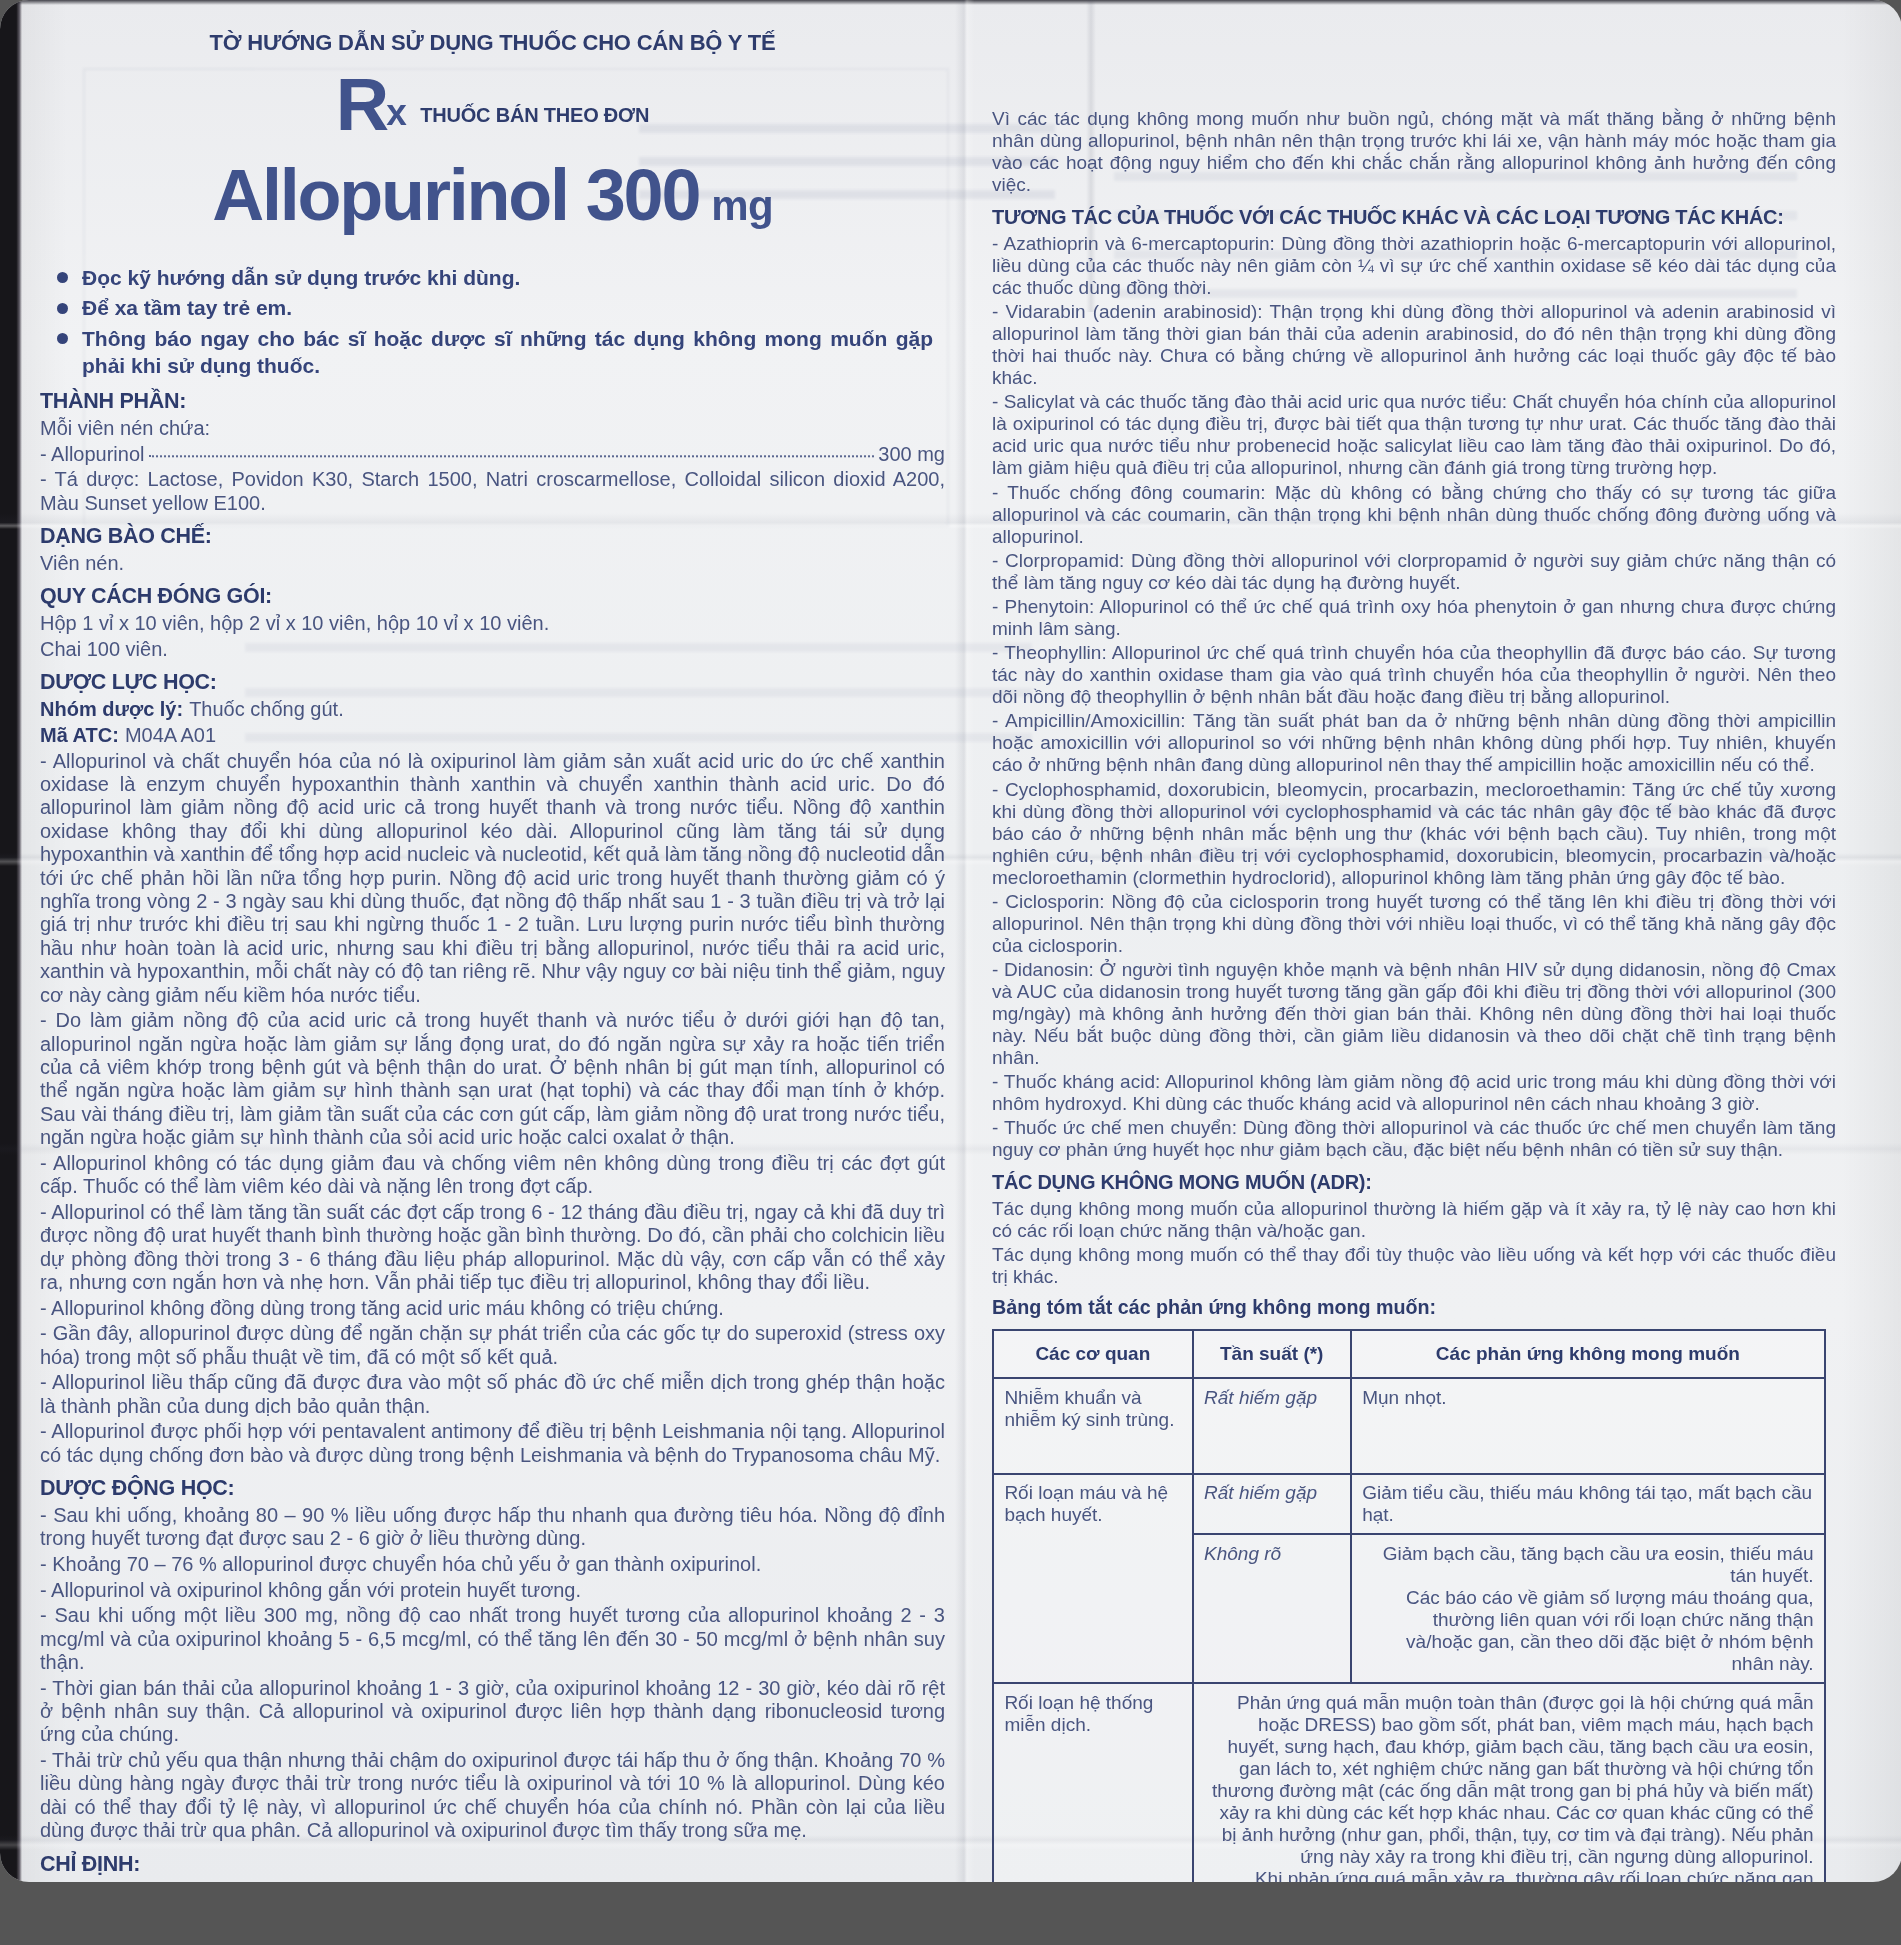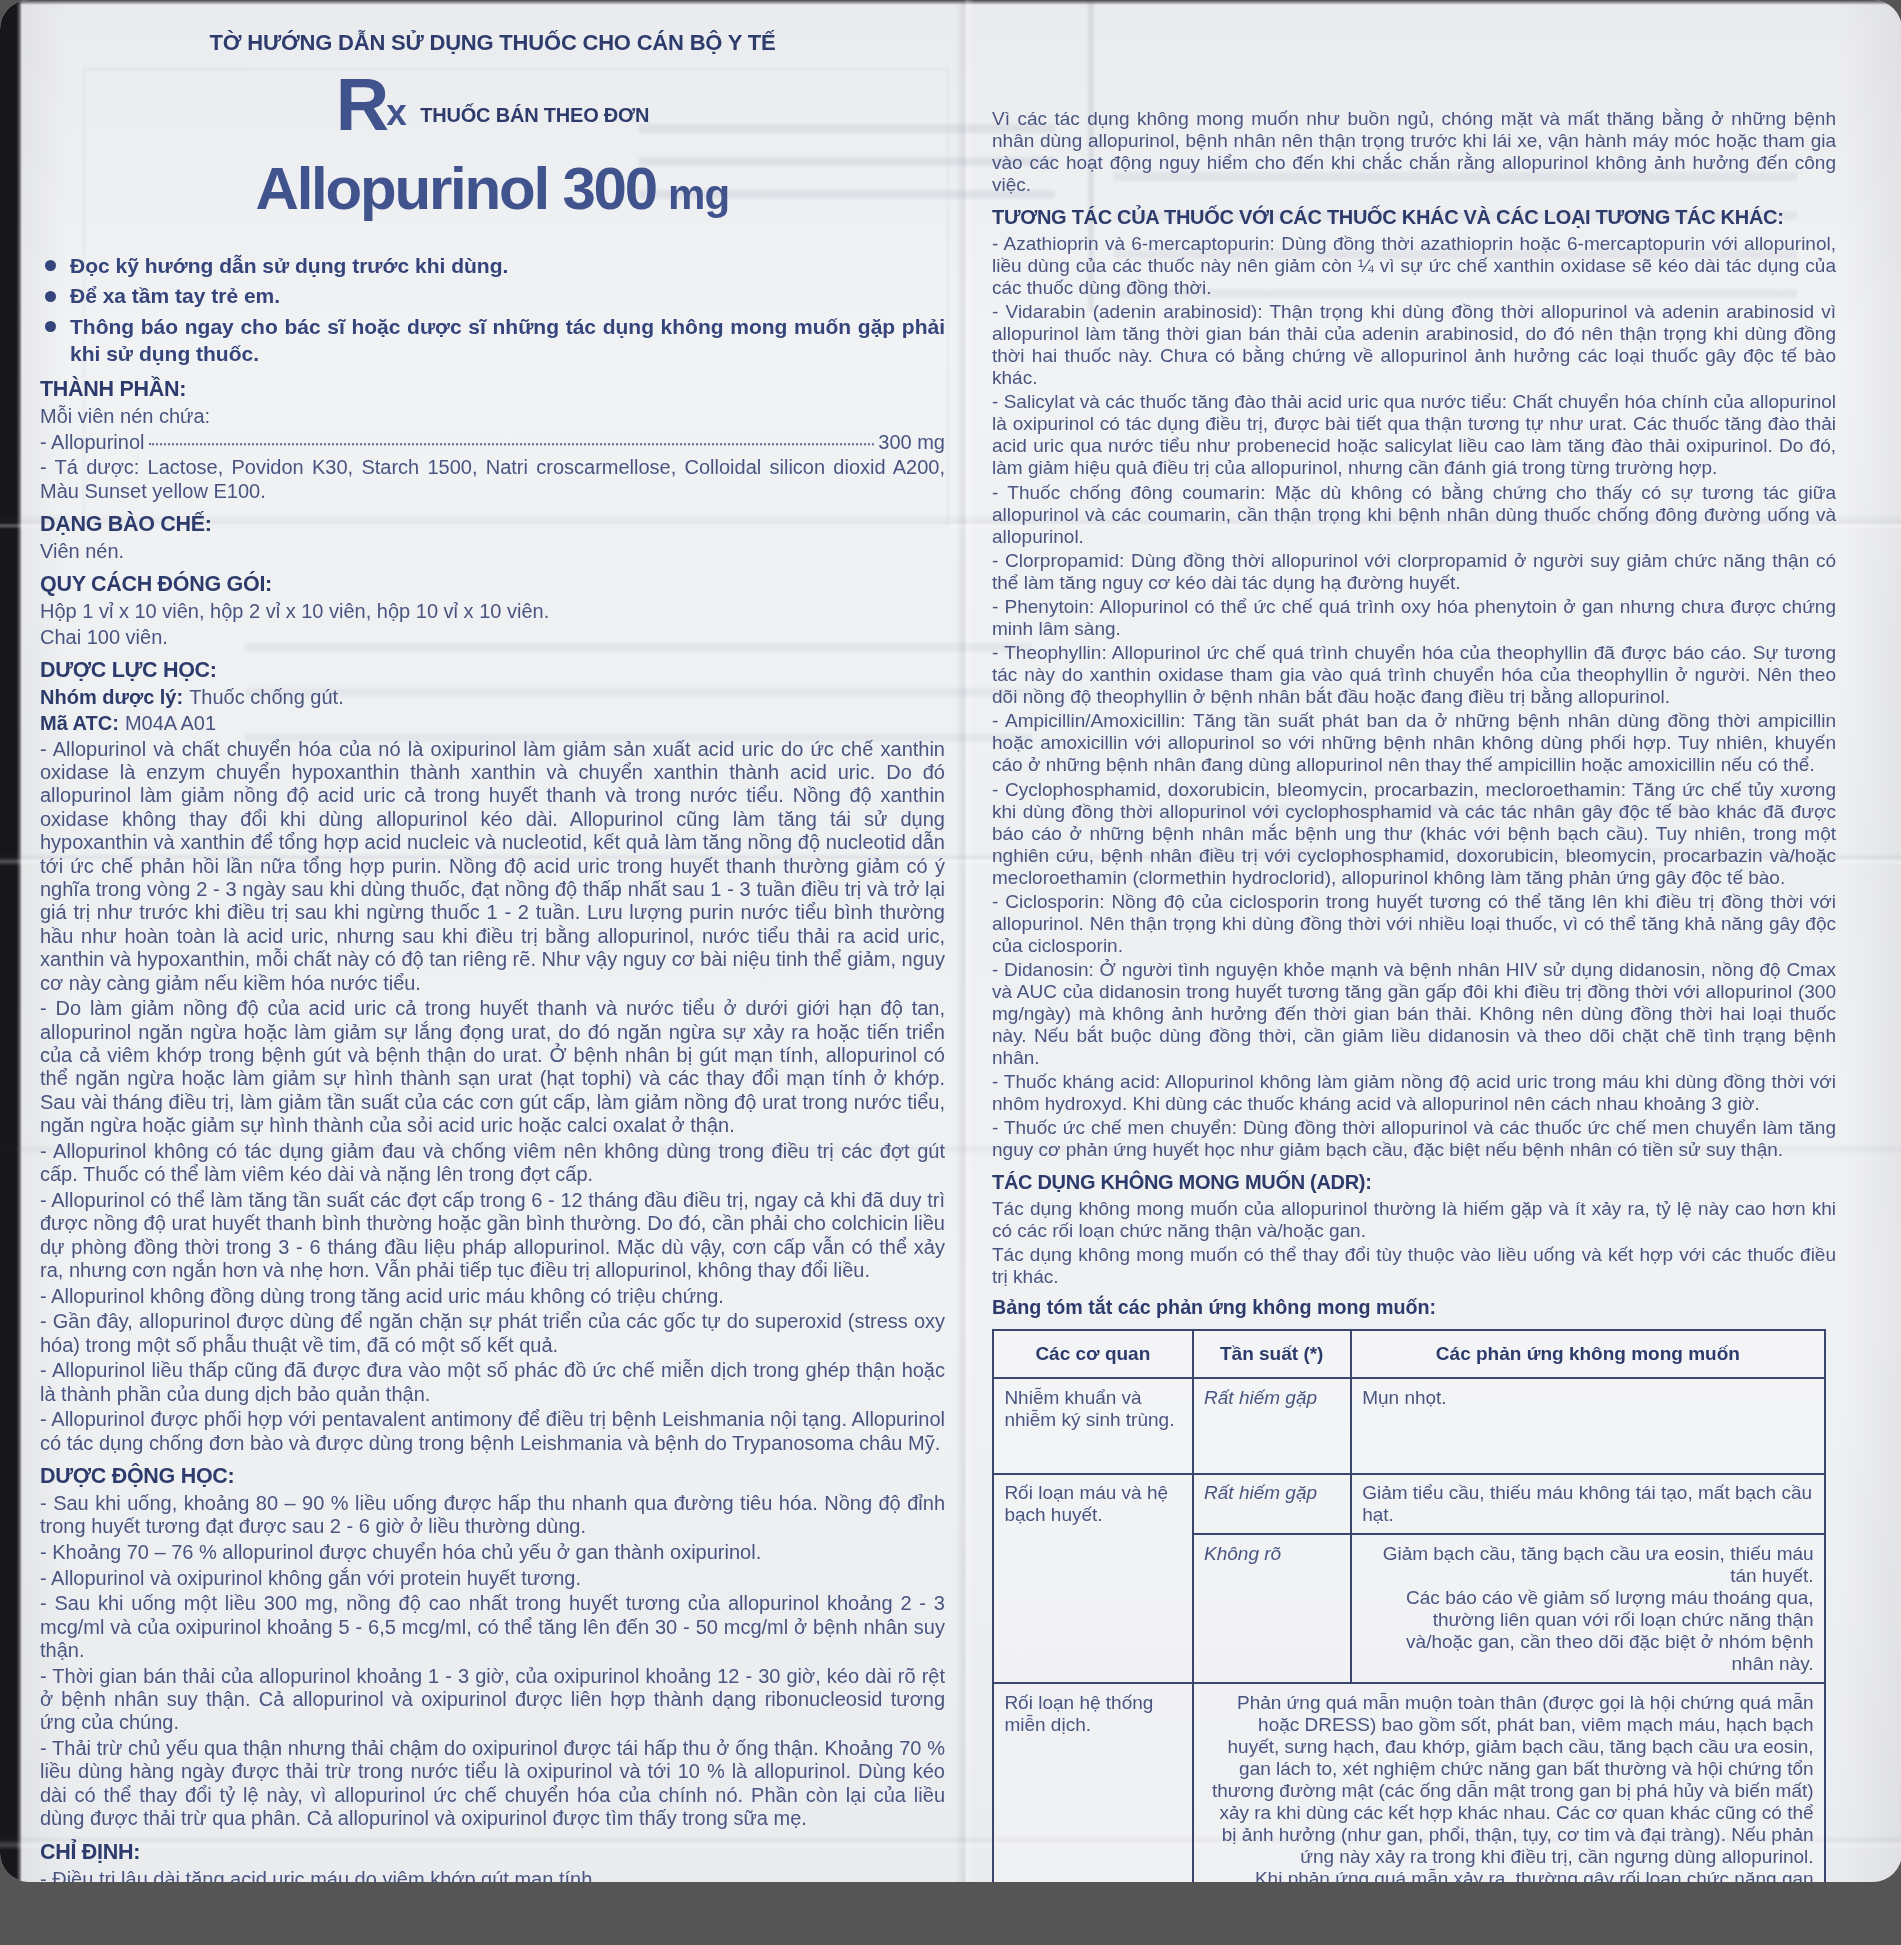--- a/index.html
+++ b/index.html
@@ -49,23 +49,23 @@
   .col-left{left:40px;width:905px;top:25px;}
   .col-right{left:992px;width:844px;top:108px;}
 
   
   .hdr-note{font-size:22px;font-weight:bold;text-align:center;color:#2e3c6d;letter-spacing:-0.2px;margin:4.5px 0 0;}
   .rx-row{display:flex;justify-content:center;align-items:flex-end;margin-top:19.3px;}
   .rx-r{font-size:74px;line-height:.8;font-weight:bold;color:#41538c;}
   .rx-x{font-size:37px;font-weight:bold;color:#41538c;align-self:flex-end;margin:0 13.4px 0 -3px;}
   .rx-label{font-size:20px;font-weight:bold;color:#2e3c6d;margin-bottom:7.4px;letter-spacing:-0.2px;}
   .title-row{display:flex;justify-content:center;align-items:baseline;margin-top:25px;}
-  .drug-title{font-size:60px;font-weight:bold;color:#41538c;letter-spacing:-2.2px;line-height:1;}
+  .drug-title{font-size:72px;font-weight:bold;color:#41538c;letter-spacing:-2.2px;line-height:1;}
   .drug-unit{font-size:42px;font-weight:bold;color:#41538c;margin-left:12px;letter-spacing:-0.7px;}
-  .bullets{margin:33px 0 0;padding:0;list-style:none;}
+  .bullets{margin:33px 12px 0;padding:0;list-style:none;}
   .bullets li{position:relative;padding-left:30px;font-size:21px;line-height:27.5px;font-weight:bold;
     color:#35447a;text-align:justify;margin-bottom:3px;}
   .bullets li::before{content:"";position:absolute;left:4.5px;top:8.2px;width:11px;height:11px;border-radius:50%;background:#35447a;}
 
   
   .col-left p.b, .col-left .row-dots{font-size:20px;line-height:23.4px;}
   .col-right p.b{font-size:19px;line-height:22px;}
   p.b{margin:0 0 2.2px;text-align:justify;color:#495580;}
   h3.sec{font-size:21.5px;line-height:25px;font-weight:bold;color:#2d3b6c;margin:9px 0 3px;letter-spacing:-0.3px;}
   .col-right h3.sec{font-size:20px;}

